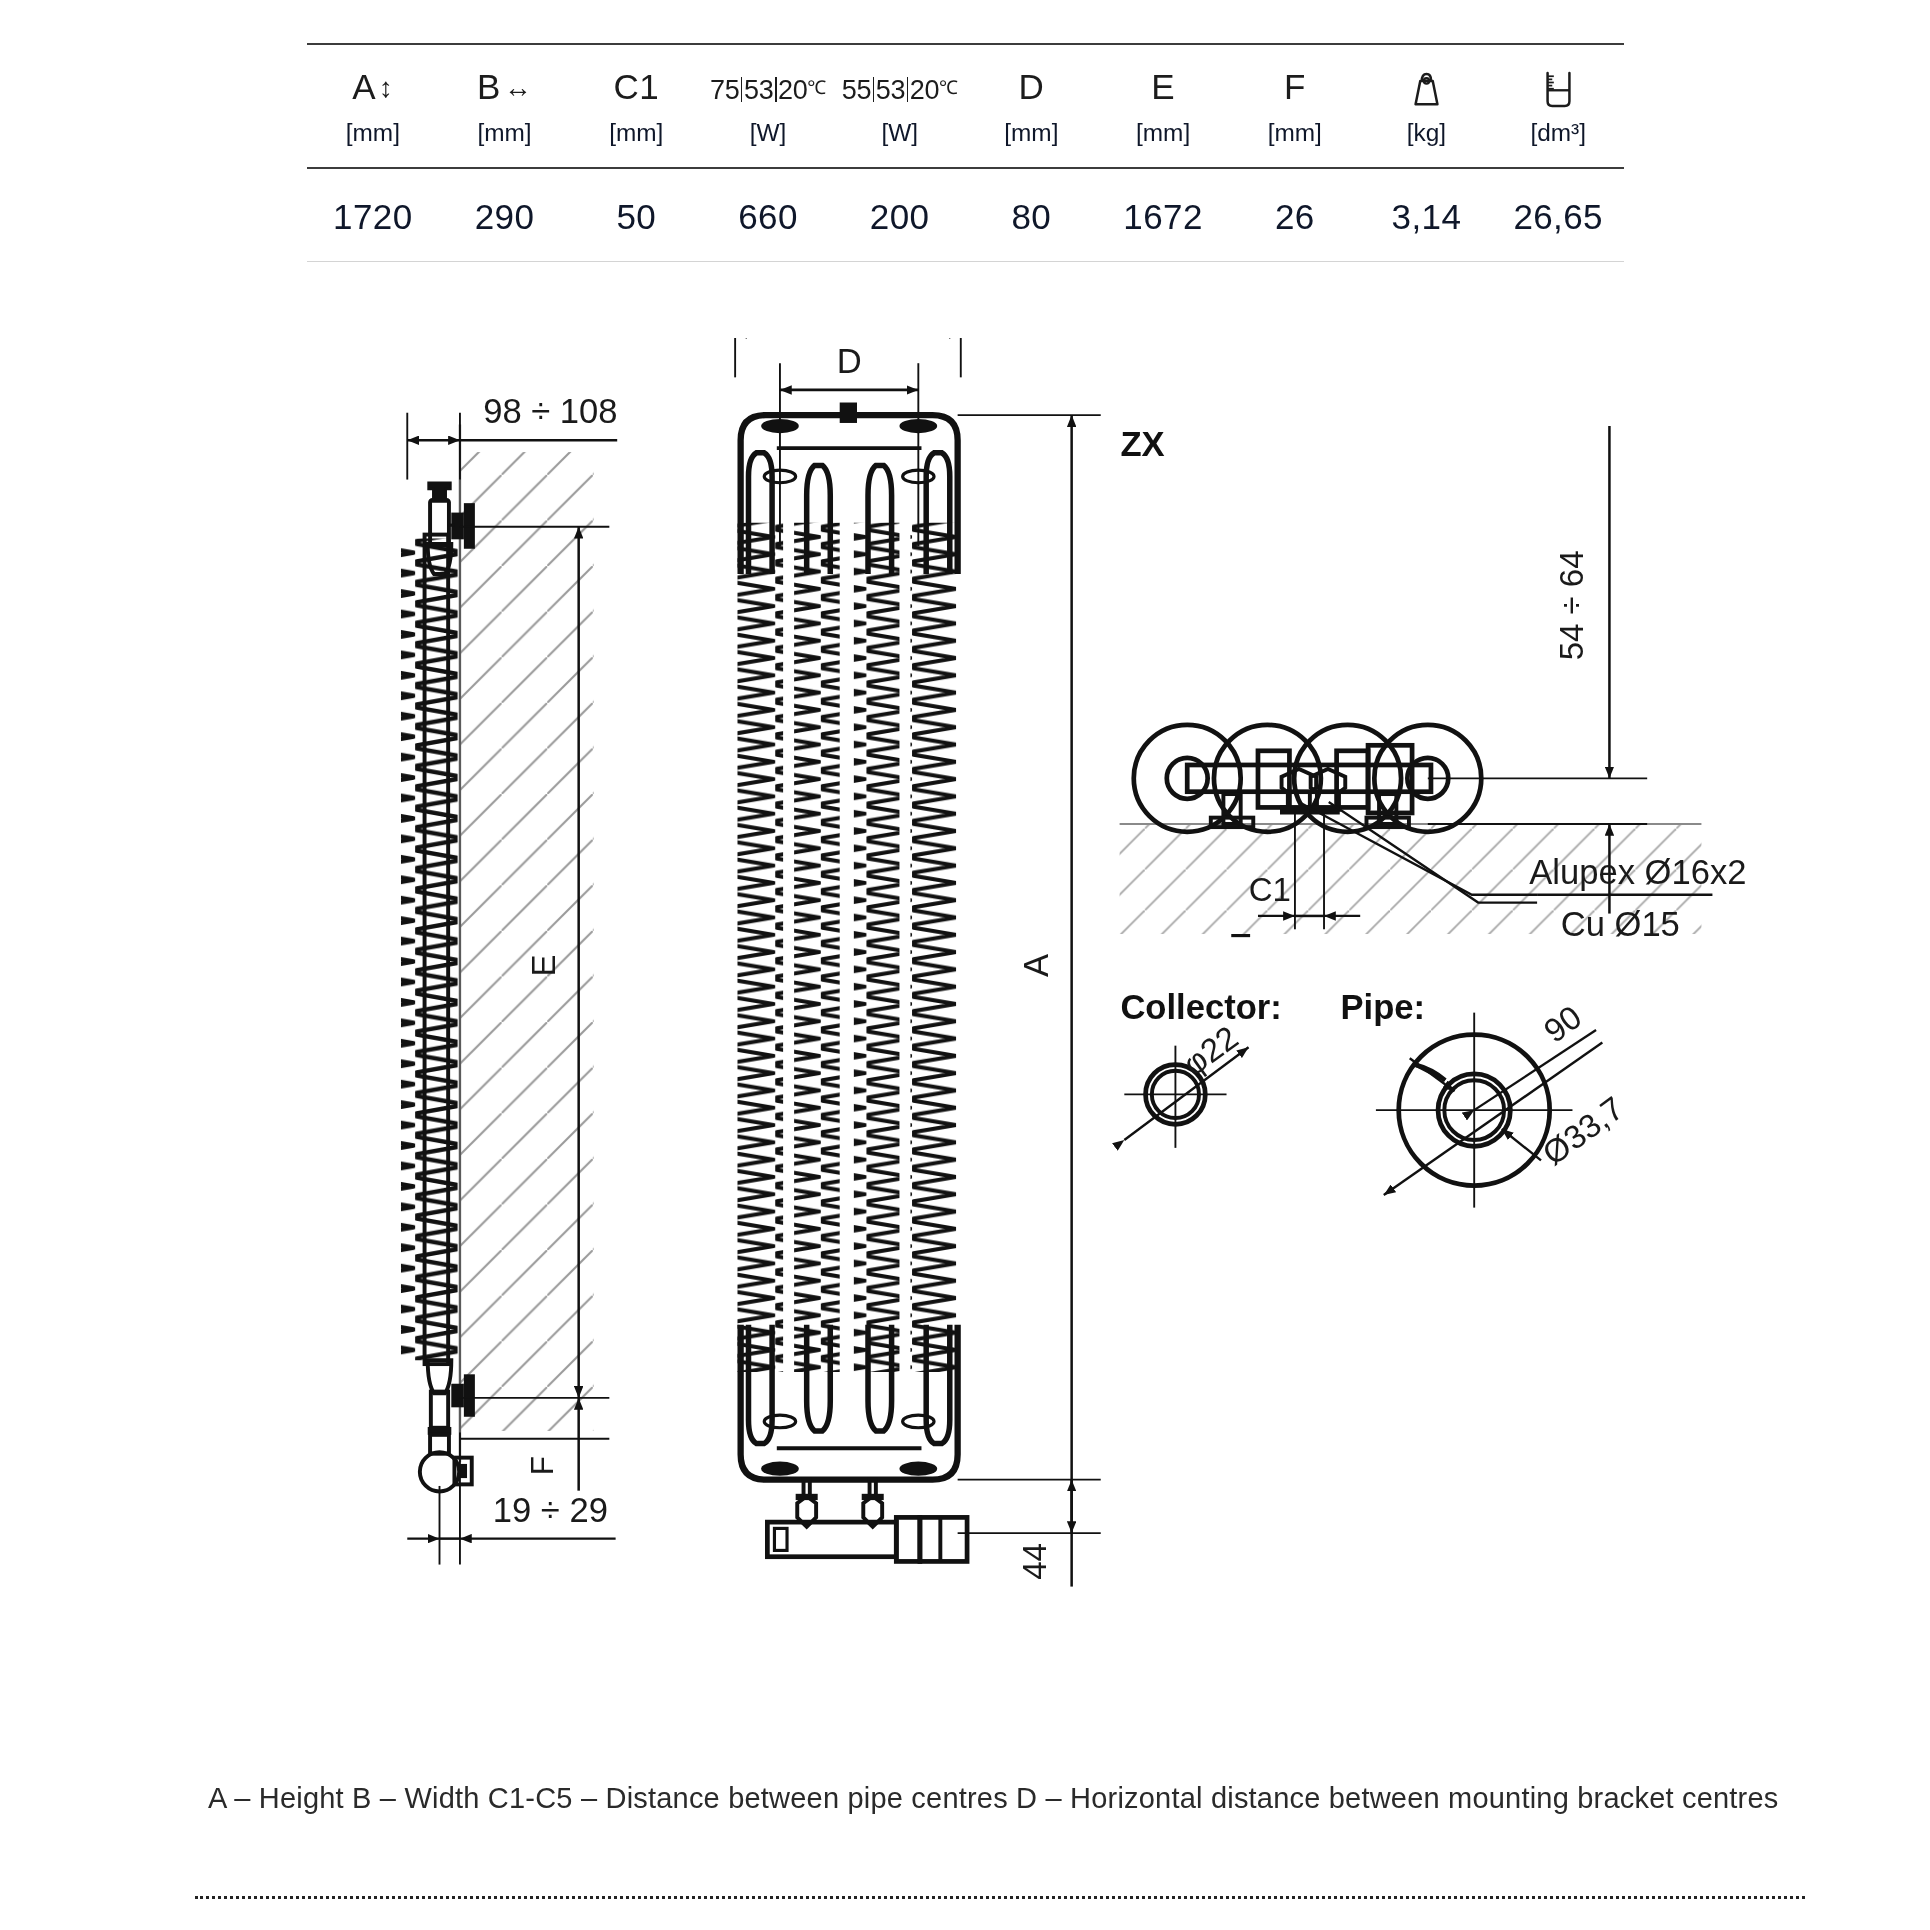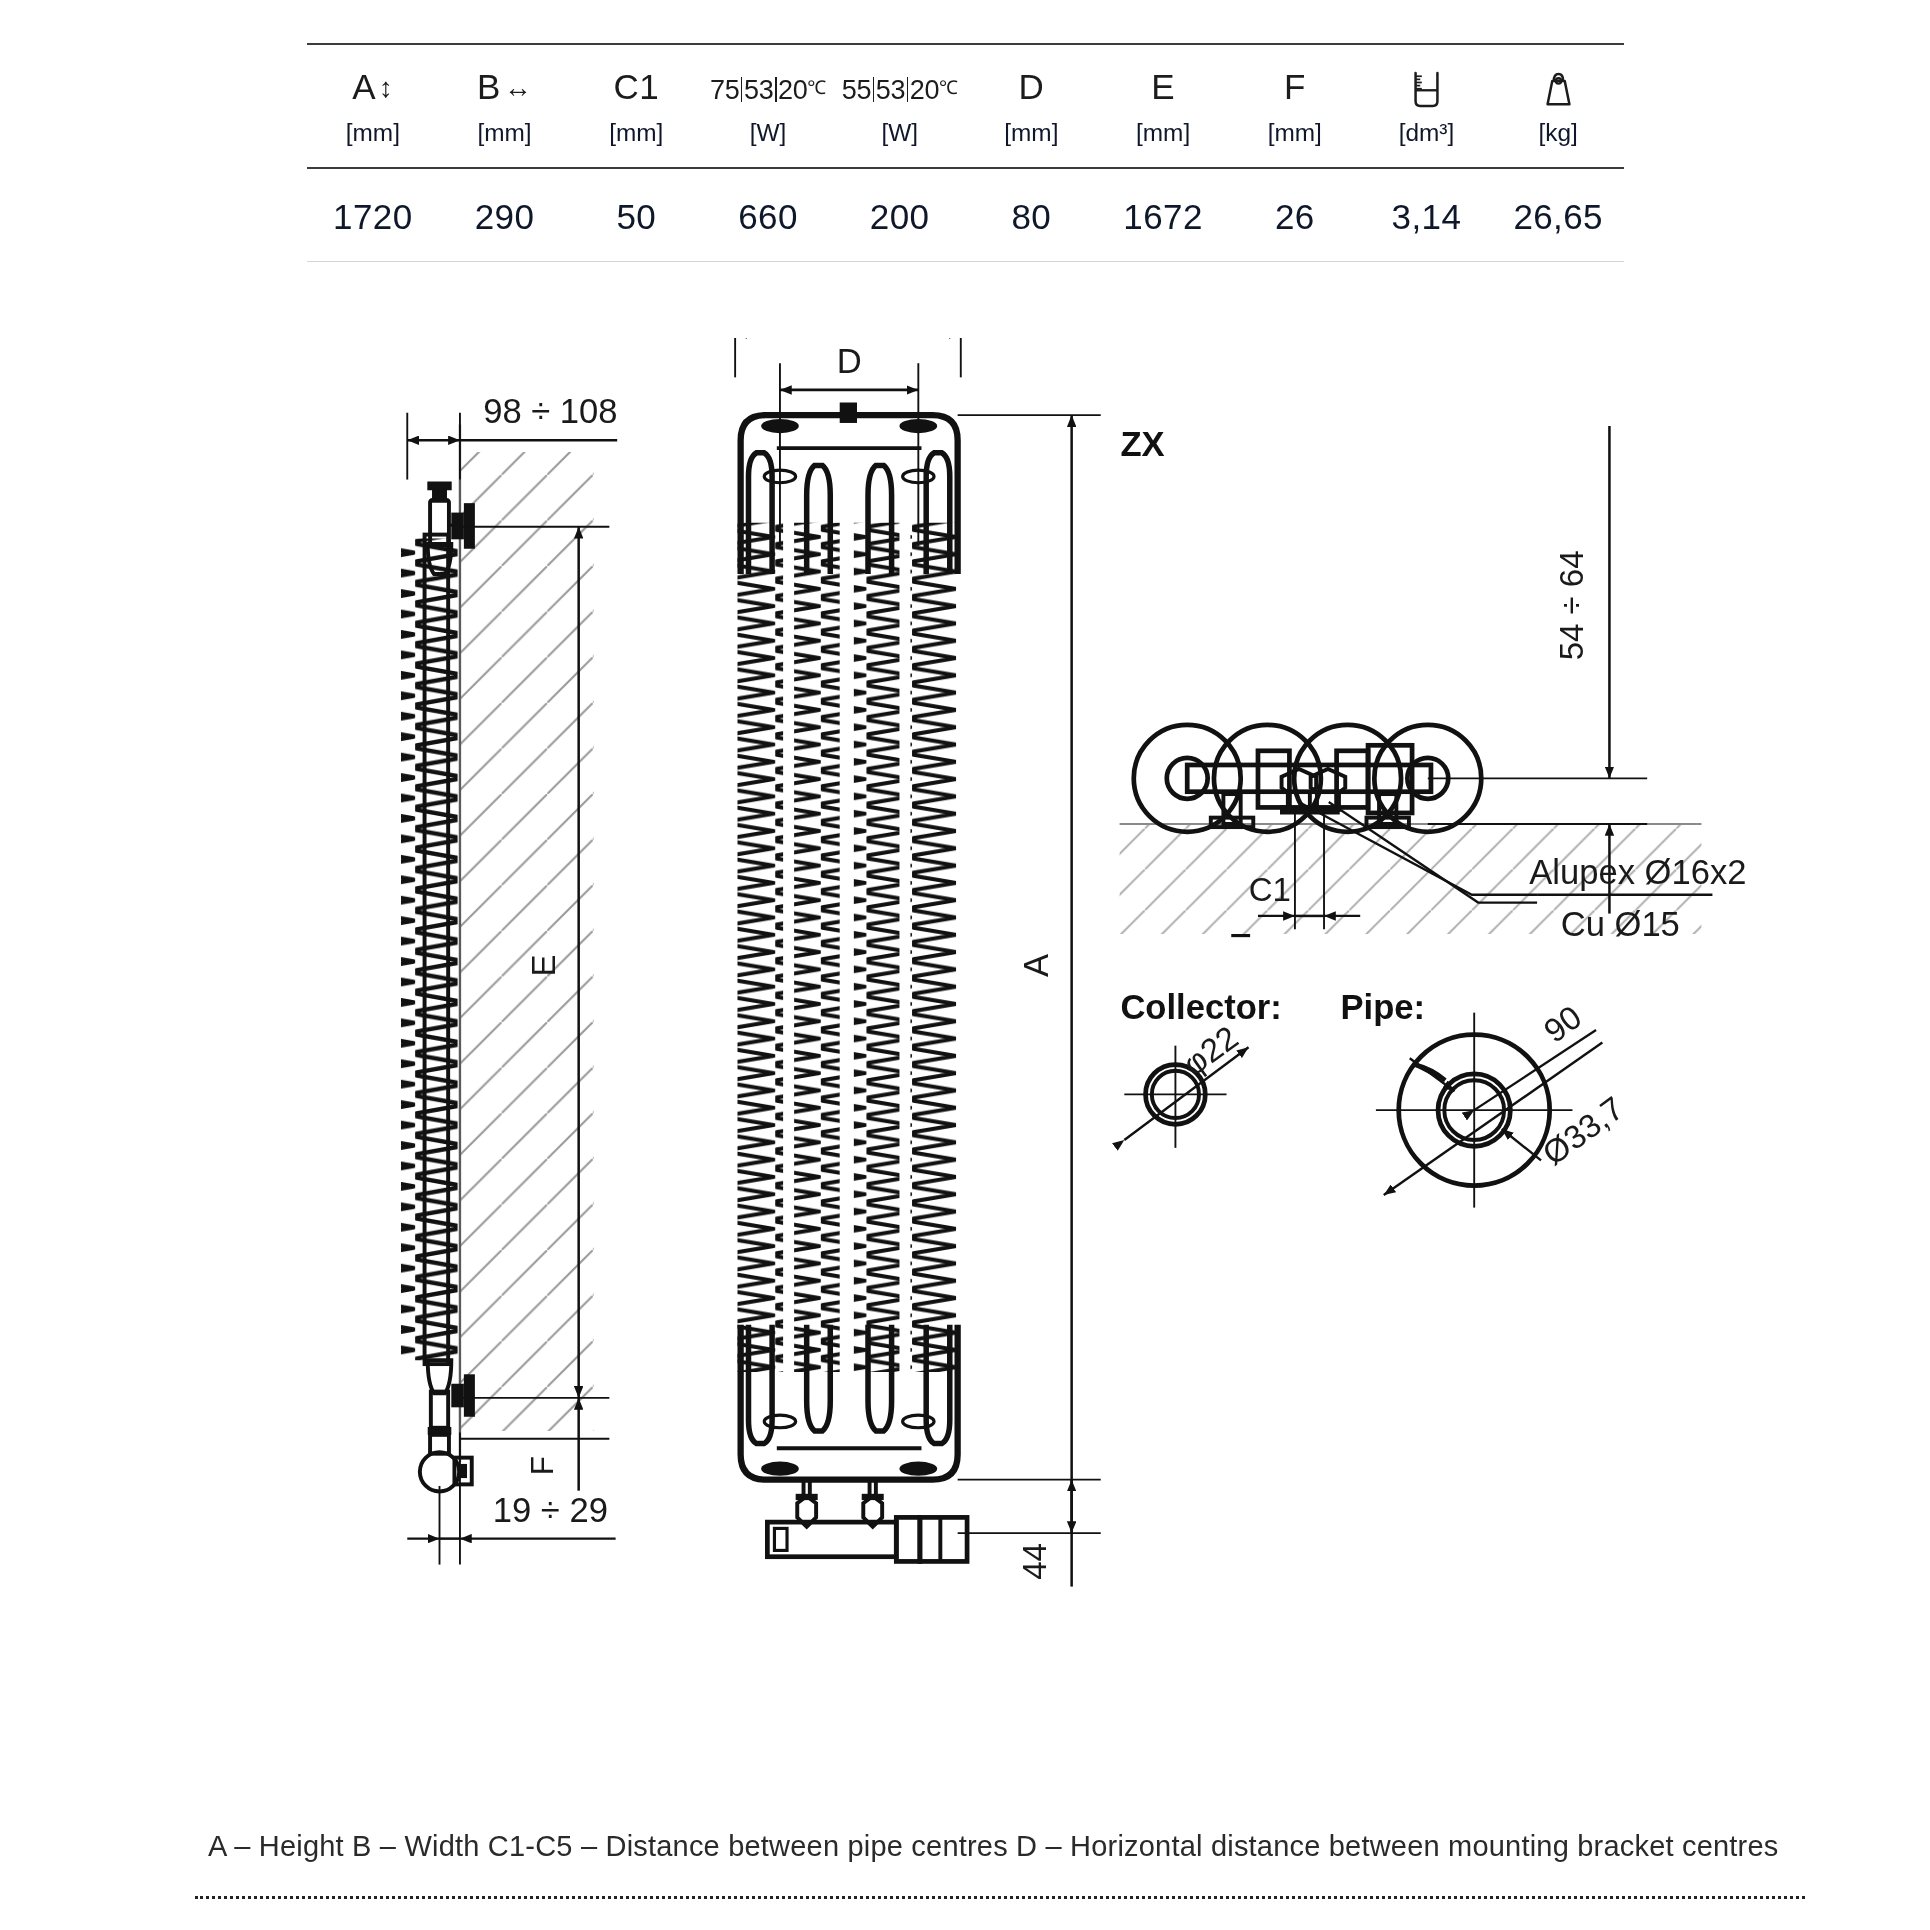--- a/index.html
+++ b/index.html
@@ -108,21 +108,20 @@
     width: 1931px;
     height: 1376px;
   }
 
   
   #legend {
     position: absolute;
     left: 208px;
     top: 1775px;
     width: 1572px;
-    margin-top: 48px;
   }
   .legend-line {
     font-size: 29px;
     font-weight: 300;
     color: #2a2a2a;
     line-height: 1.62;
     white-space: nowrap;
     letter-spacing: 0.2px;
   }
   #footer-rule {
@@ -176,50 +175,50 @@
     </div>
 
     <div class="hdr-cell">
       <span class="hdr-sym">E</span>
       <span class="hdr-unit">[mm]</span>
     </div>
 
     <div class="hdr-cell">
       <span class="hdr-sym">F</span>
       <span class="hdr-unit">[mm]</span>
+    </div>
+
+    <div class="hdr-cell">
+      <span class="hdr-sym icon-slot">
+        <svg width="41" height="39" viewBox="0 0 52 50">
+          <path d="M18 14 L12 44 L40 44 L34 14 Z" fill="none" stroke="#1c1c1c" stroke-width="3.2" stroke-linejoin="round"></path>
+          <path d="M20 14 Q20 5 26 5 Q32 5 32 14" fill="none" stroke="#1c1c1c" stroke-width="3.2"></path>
+          <circle cx="26" cy="14" r="3.4" fill="none" stroke="#1c1c1c" stroke-width="3"></circle>
+        </svg>
+      </span>
+      <span class="hdr-unit">[kg]</span>
     </div>
 
     <div class="hdr-cell">
       <span class="hdr-sym icon-slot">
         <svg width="41" height="39" viewBox="0 0 52 50">
           <path d="M12 4 L12 40 Q12 46 18 46 L34 46 Q40 46 40 40 L40 4" fill="none" stroke="#1c1c1c" stroke-width="3.2" stroke-linecap="round"></path>
           <line x1="12" y1="4" x2="12" y2="4" stroke="#1c1c1c" stroke-width="3"></line>
           <line x1="40" y1="4" x2="40" y2="4" stroke="#1c1c1c" stroke-width="3"></line>
           <line x1="12" y1="26" x2="40" y2="26" stroke="#1c1c1c" stroke-width="3"></line>
           <g stroke="#1c1c1c" stroke-width="2.2">
             <line x1="12" y1="8" x2="20" y2="8"></line>
             <line x1="12" y1="12" x2="18" y2="12"></line>
             <line x1="12" y1="16" x2="20" y2="16"></line>
             <line x1="12" y1="20" x2="18" y2="20"></line>
             <line x1="12" y1="24" x2="20" y2="24"></line>
           </g>
         </svg>
       </span>
       <span class="hdr-unit">[dm³]</span>
-    </div>
-
-    <div class="hdr-cell">
-      <span class="hdr-sym icon-slot">
-        <svg width="41" height="39" viewBox="0 0 52 50">
-          <path d="M18 14 L12 44 L40 44 L34 14 Z" fill="none" stroke="#1c1c1c" stroke-width="3.2" stroke-linejoin="round"></path>
-          <path d="M20 14 Q20 5 26 5 Q32 5 32 14" fill="none" stroke="#1c1c1c" stroke-width="3.2"></path>
-          <circle cx="26" cy="14" r="3.4" fill="none" stroke="#1c1c1c" stroke-width="3"></circle>
-        </svg>
-      </span>
-      <span class="hdr-unit">[kg]</span>
     </div>
 
   </div>
   <div class="tbl-rule-mid"></div>
   <div class="val-row">
     <div class="val-cell">1720</div>
     <div class="val-cell">290</div>
     <div class="val-cell">50</div>
     <div class="val-cell">660</div>
     <div class="val-cell">200</div>

